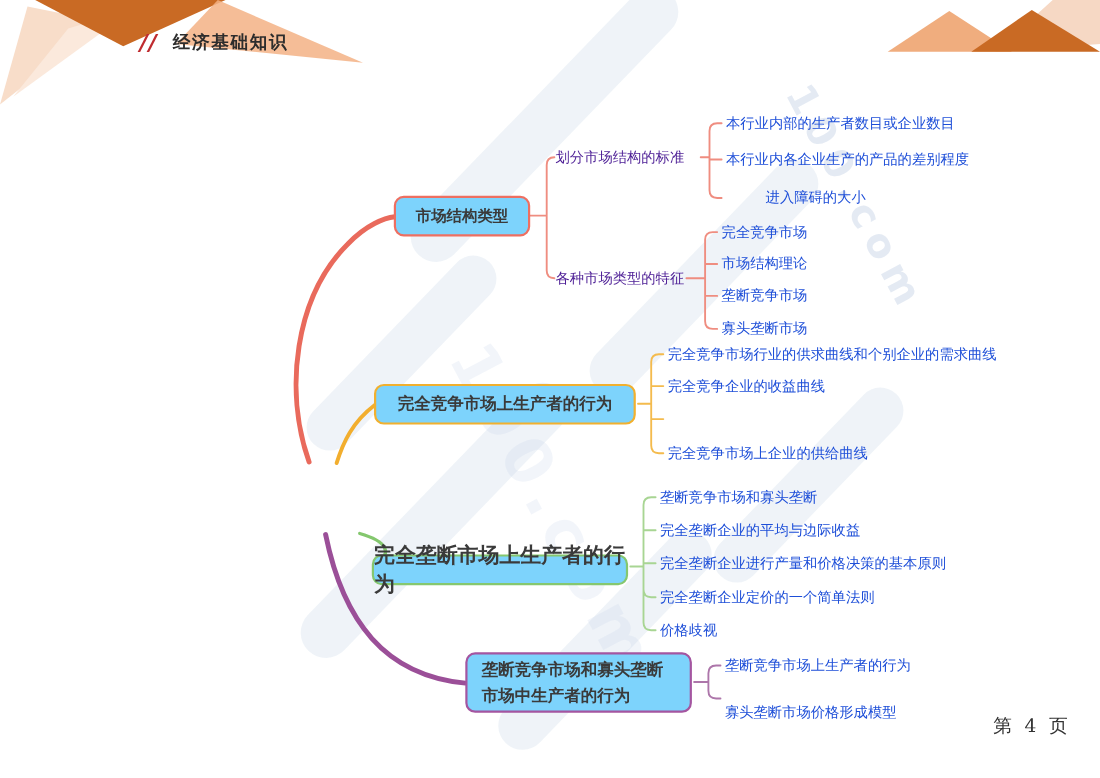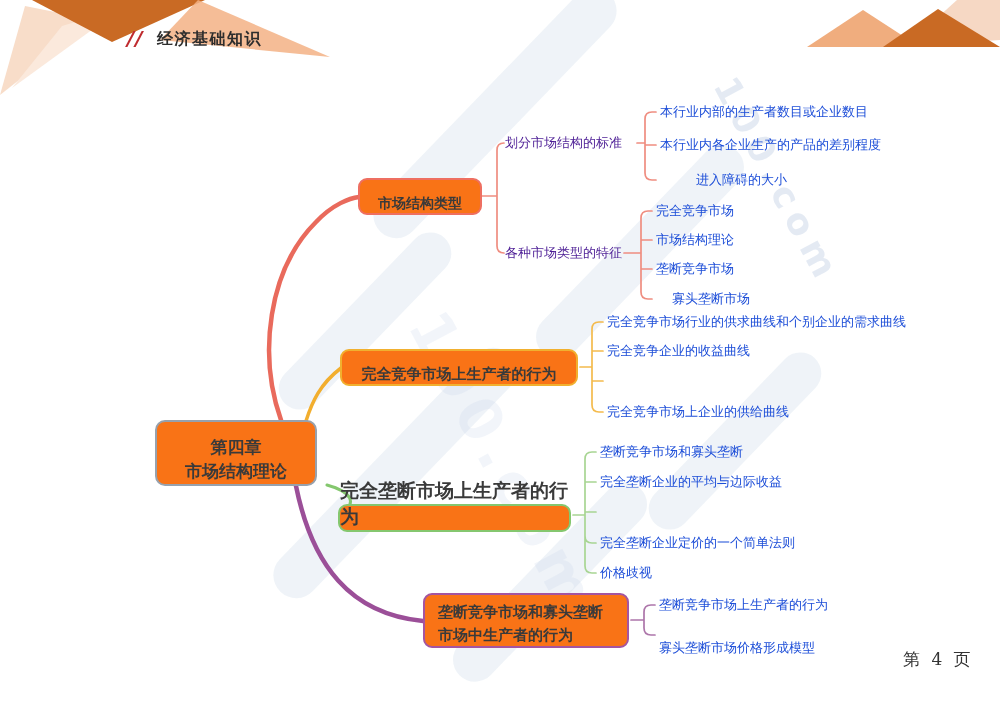--- a/index.html
+++ b/index.html
@@ -14,22 +14,22 @@
 
   
   .header-slashes{position:absolute;left:127px;top:26px;z-index:2;font-size:20px;font-weight:bold;font-style:italic;color:#bf2b2f;letter-spacing:1px;}
   .header-title{position:absolute;left:157px;top:29px;z-index:2;font-size:16px;font-weight:bold;color:#2d2d2d;letter-spacing:1.5px;}
 
   
   .link-svg{position:absolute;left:0;top:0;width:1000px;height:707px;z-index:1;}
   .link-svg path{fill:none;stroke-linecap:round;stroke-linejoin:round;}
 
   
-  .node-box{position:absolute;z-index:2;background:#f97316;border:2px solid #999;border-radius:9px;box-sizing:border-box;
-            display:flex;align-items:flex-end;justify-content:center;color:#3a3a3a;font-weight:bold;}
+  .node-box{position:absolute;z-index:2;background:#7dd3fc;border:2px solid #999;border-radius:9px;box-sizing:border-box;
+            display:flex;align-items:center;justify-content:center;color:#3a3a3a;font-weight:bold;}
   .center-box{left:155px;top:420px;width:162px;height:66px;border-color:#97a1ad;border-radius:10px;
               font-size:17px;line-height:1.45;text-align:center;}
   .box-b1{left:358px;top:178px;width:124px;height:37px;border-color:#ee6f61;font-size:14px;}
   .box-b2{left:340px;top:349px;width:238px;height:37px;border-color:#f1b02f;font-size:15px;}
   .box-b3{left:338px;top:504px;width:233px;height:28px;border-color:#85c76f;font-size:19px;}
   .box-b4{left:423px;top:593px;width:206px;height:55px;border-color:#a455a0;font-size:15px;
           justify-content:flex-start;padding-left:13px;text-align:left;line-height:1.5;}
 
   .group-label,.leaf{position:absolute;z-index:2;white-space:nowrap;transform:translateY(-50%);
                      font-size:13px;color:#1d4ed8;}
@@ -85,52 +85,47 @@
     <path d="M 327 485 C 352 492 357 503 342 512" stroke="#84c76e" stroke-width="3"></path>
     <path d="M 573 515 H 585 M 585 515 V 459 Q 585 452 592 452 H 596 M 585 482 H 596 M 585 512 H 596 M 585 515 V 536 Q 585 543 592 543 H 596 M 585 536 V 566 Q 585 573 592 573 H 596" stroke="#a8d593" stroke-width="1.7"></path>
 
     <path d="M 296 486 C 312 565 350 614 423 621" stroke="#9b4f98" stroke-width="4.5"></path>
     <path d="M 631 620 H 644 M 644 620 V 612 Q 644 605 651 605 H 655 M 644 620 V 628 Q 644 635 651 635 H 655" stroke="#ad76aa" stroke-width="1.7"></path>
   </svg>
 
   <div class="header-slashes">//</div>
   <div class="header-title">经济基础知识</div>
 
-  <div class="node-box center-box">
-    <div>
-      <div>第四章</div>
-      <div>市场结构理论</div>
-    </div>
-  </div>
 
   <div class="node-box box-b1">
     <span>市场结构类型</span>
   </div>
   <div class="group-label" style="left:505px;top:143px;">划分市场结构的标准</div>
   <div class="leaf" style="left:660px;top:112px;">本行业内部的生产者数目或企业数目</div>
   <div class="leaf" style="left:660px;top:145px;">本行业内各企业生产的产品的差别程度</div>
   <div class="leaf" style="left:660px;top:180px;margin-left:36px;">进入障碍的大小</div>
   <div class="group-label" style="left:505px;top:253px;">各种市场类型的特征</div>
   <div class="leaf" style="left:656px;top:211px;">完全竞争市场</div>
   <div class="leaf" style="left:656px;top:240px;">市场结构理论</div>
   <div class="leaf" style="left:656px;top:269px;">垄断竞争市场</div>
-  <div class="leaf" style="left:672px;top:299px;">寡头垄断市场</div>
+  <div class="leaf" style="left:656px;top:299px;">寡头垄断市场</div>
 
   <div class="node-box box-b2">
     <span>完全竞争市场上生产者的行为</span>
   </div>
   <div class="leaf" style="left:607px;top:322px;">完全竞争市场行业的供求曲线和个别企业的需求曲线</div>
   <div class="leaf" style="left:607px;top:351px;">完全竞争企业的收益曲线</div>
   <div class="leaf" style="left:607px;top:412px;">完全竞争市场上企业的供给曲线</div>
 
   <div class="node-box box-b3">
     <span>完全垄断市场上生产者的行为</span>
   </div>
   <div class="leaf" style="left:600px;top:452px;">垄断竞争市场和寡头垄断</div>
   <div class="leaf" style="left:600px;top:482px;">完全垄断企业的平均与边际收益</div>
+  <div class="leaf" style="left:600px;top:512px;">完全垄断企业进行产量和价格决策的基本原则</div>
   <div class="leaf" style="left:600px;top:543px;">完全垄断企业定价的一个简单法则</div>
   <div class="leaf" style="left:600px;top:573px;">价格歧视</div>
 
   <div class="node-box box-b4">
     <div>
       <div>垄断竞争市场和寡头垄断</div>
       <div>市场中生产者的行为</div>
     </div>
   </div>
   <div class="leaf" style="left:659px;top:605px;">垄断竞争市场上生产者的行为</div>

